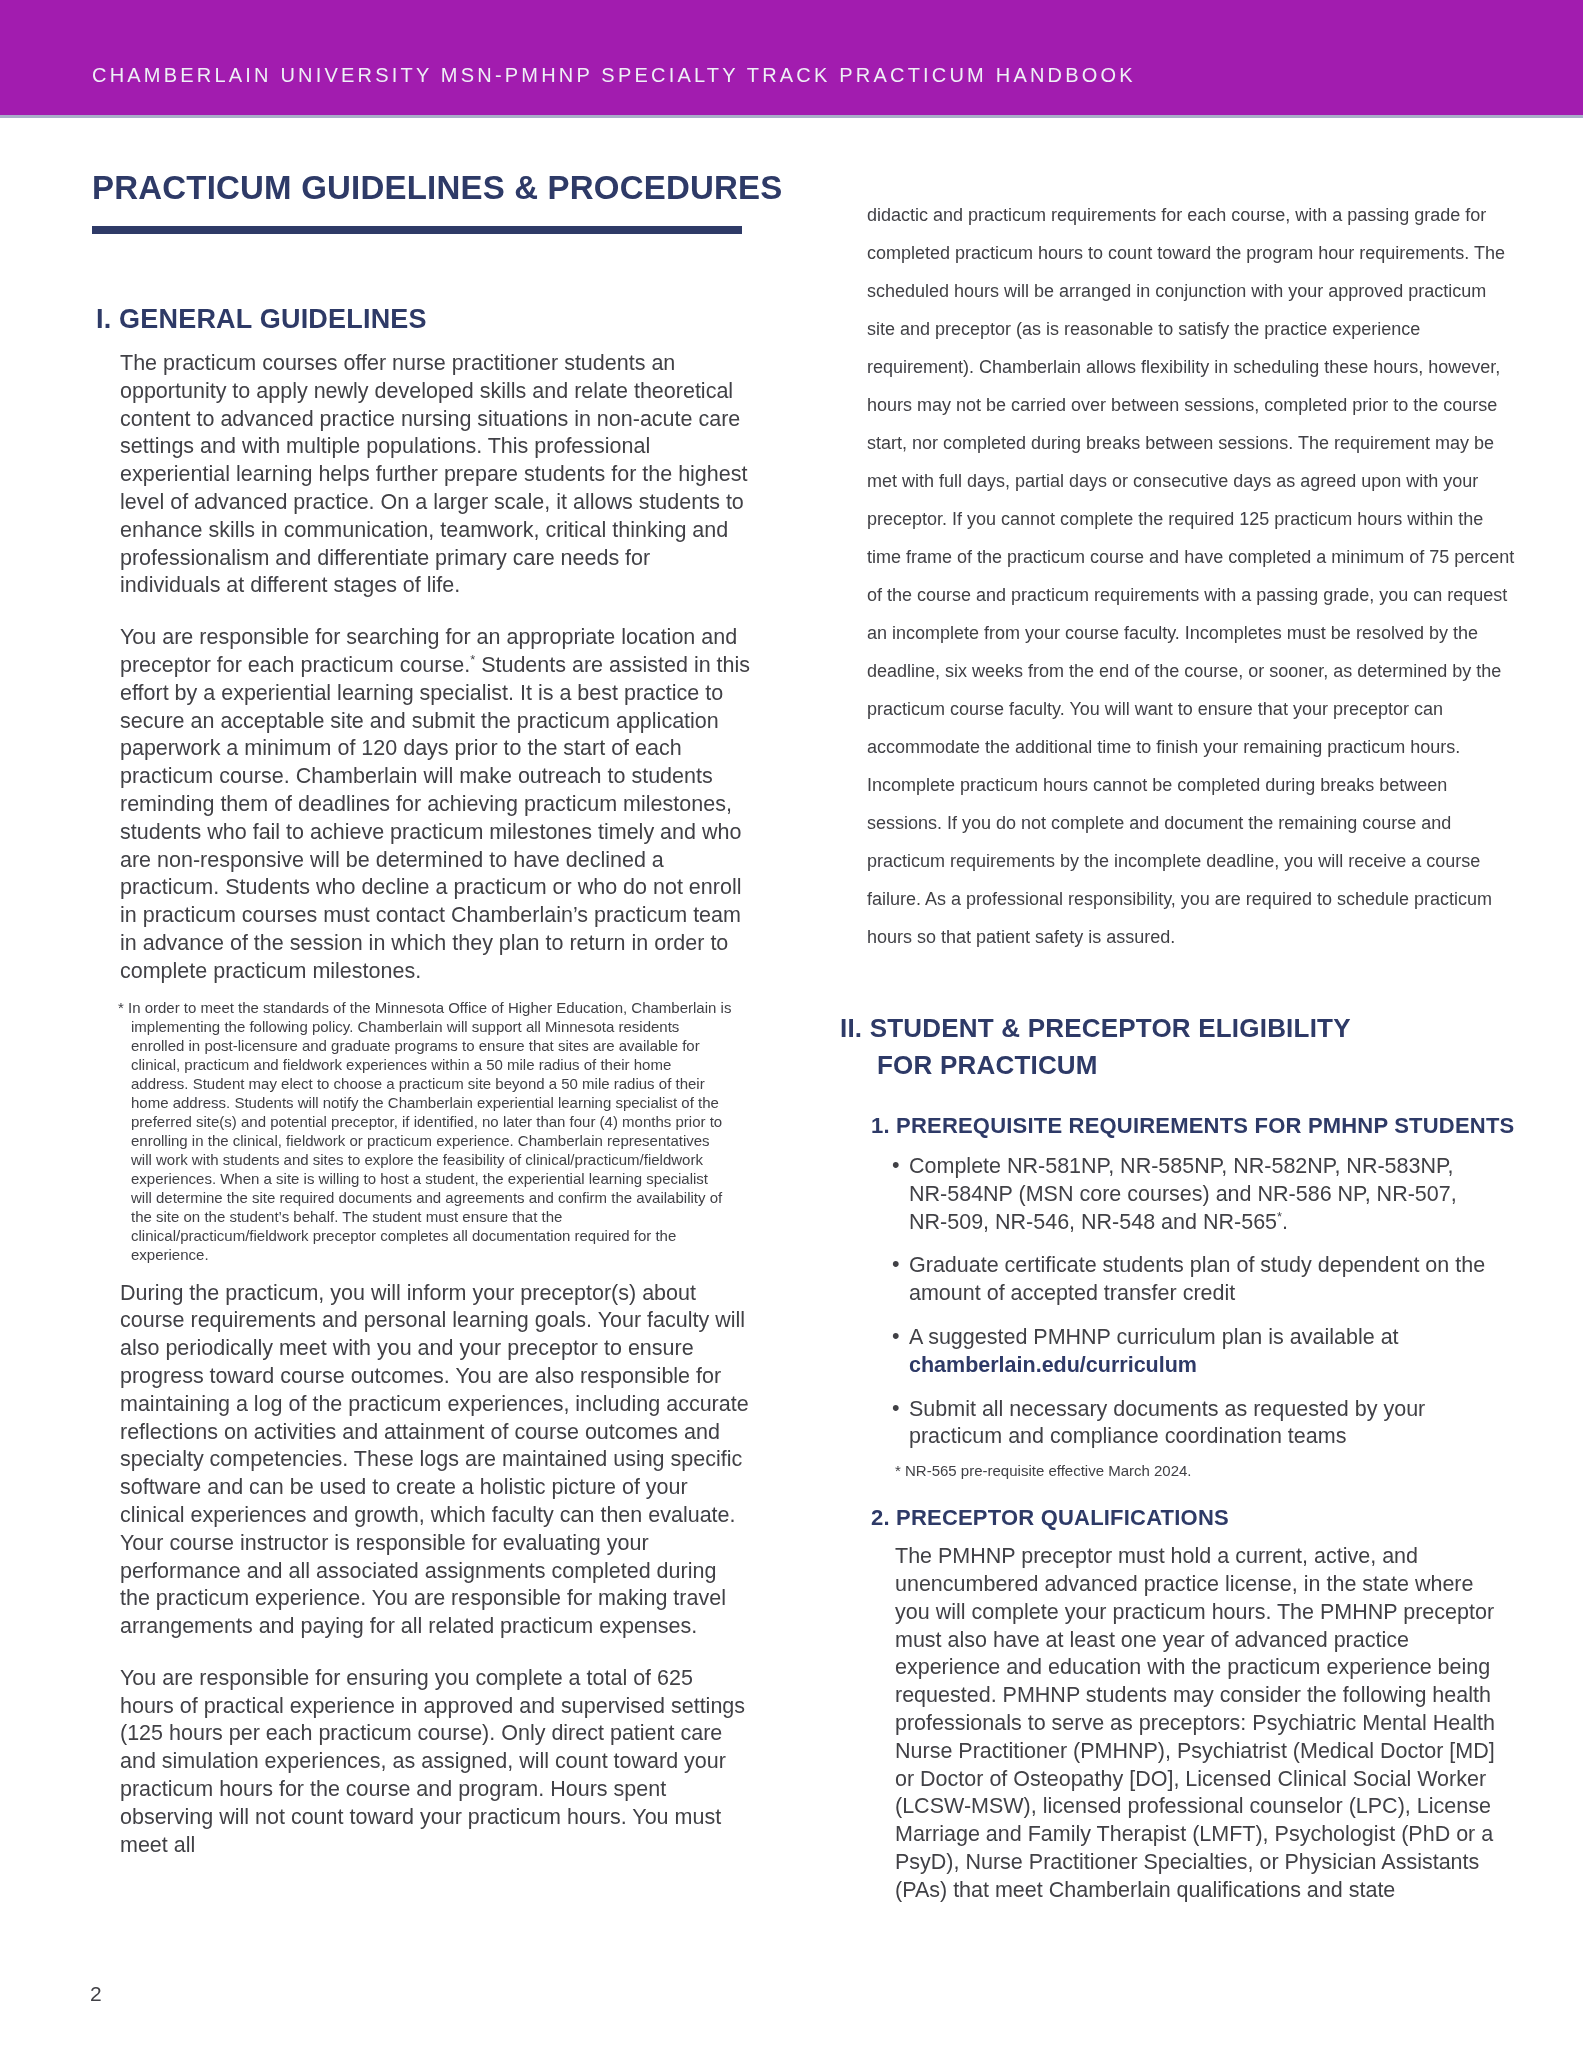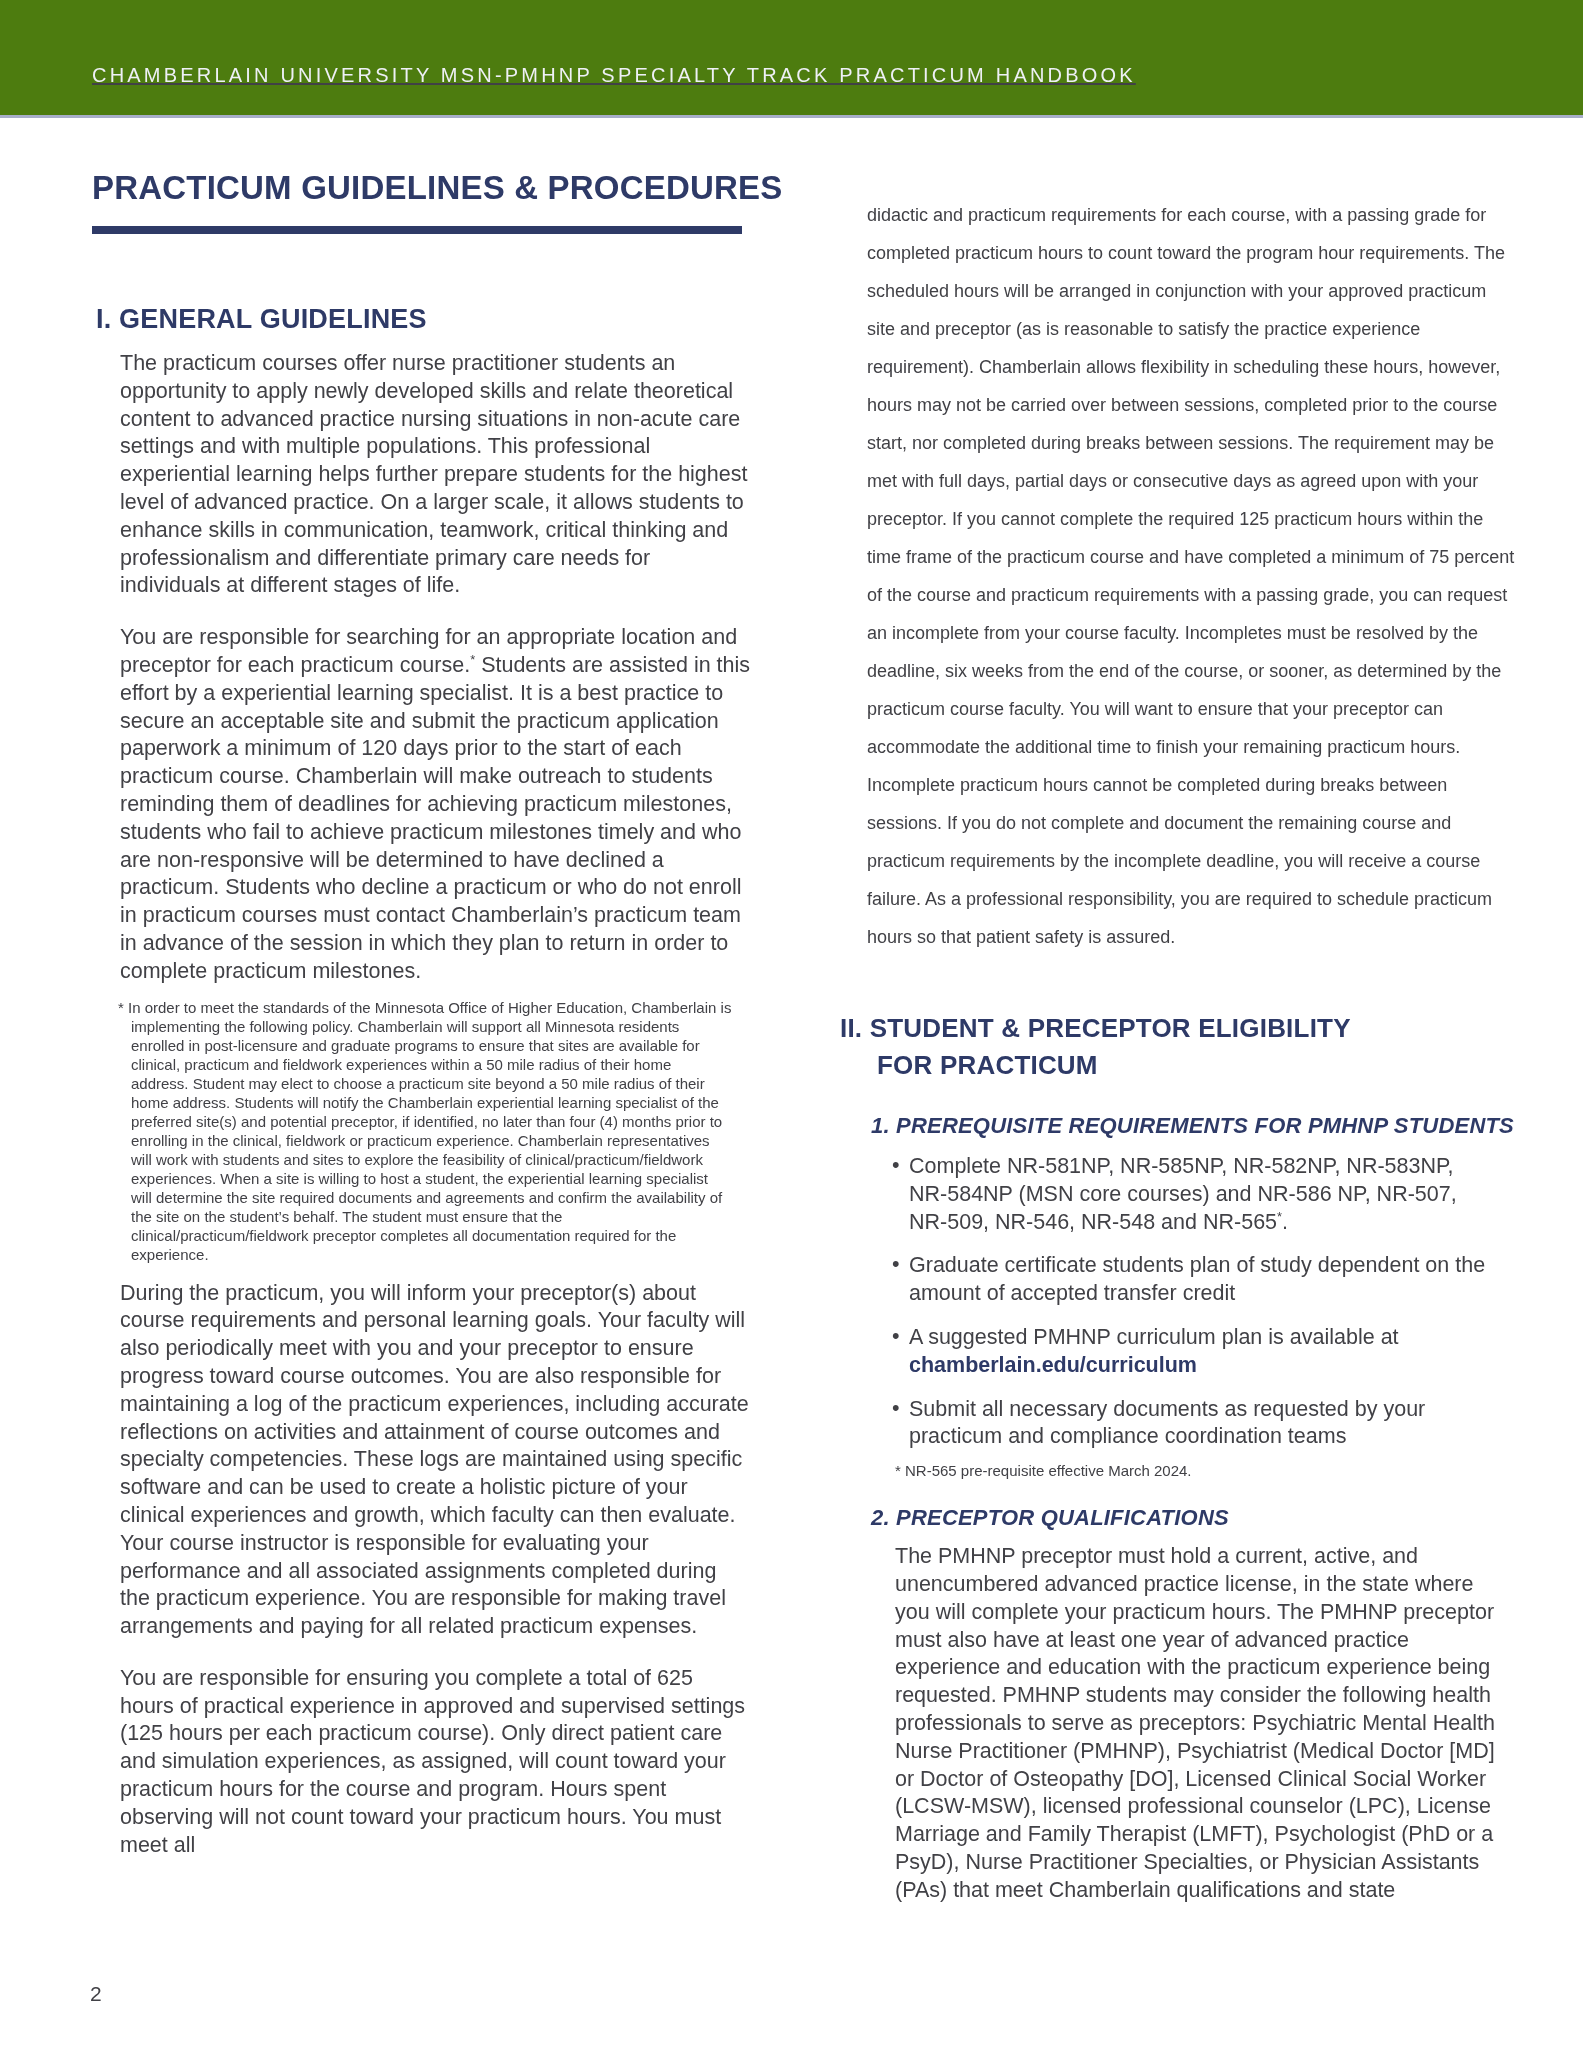--- a/index.html
+++ b/index.html
@@ -9,26 +9,25 @@
     background: #ffffff;
     font-family: "Liberation Sans", sans-serif;
     color: #414146;
     position: relative;
     overflow: hidden;
   }
 
   
   .topbar {
     height: 118px;
-    background: #4d7c0f;
+    background: #a21caf;
     border-bottom: 3px solid #a8aec9;
     padding-left: 92px;
     display: flex;
     align-items: center;
-    text-decoration: underline;
   }
   .topbar-title {
     margin-top: 36px;
     color: #eef0f6;
     font-size: 20px;
     font-weight: 400;
     letter-spacing: 3.2px;
     white-space: nowrap;
   }
 
@@ -100,21 +99,20 @@
   }
   h2.sec-right .line2 { display: block; padding-left: 37px; }
   h3.sub {
     margin: 28px 0 0 31px;
     font-size: 22px;
     line-height: 27px;
     font-weight: 700;
     color: #2e3a67;
     letter-spacing: 0.2px;
     white-space: nowrap;
-    font-style: italic;
   }
   ul.bullets { list-style: none; margin: 0; padding: 0; }
   ul.bullets li {
     position: relative;
     margin: 16px 0 0 0;
     padding-left: 69px;
     width: 655px;
     font-size: 21.5px;
     line-height: 27.8px;
   }

